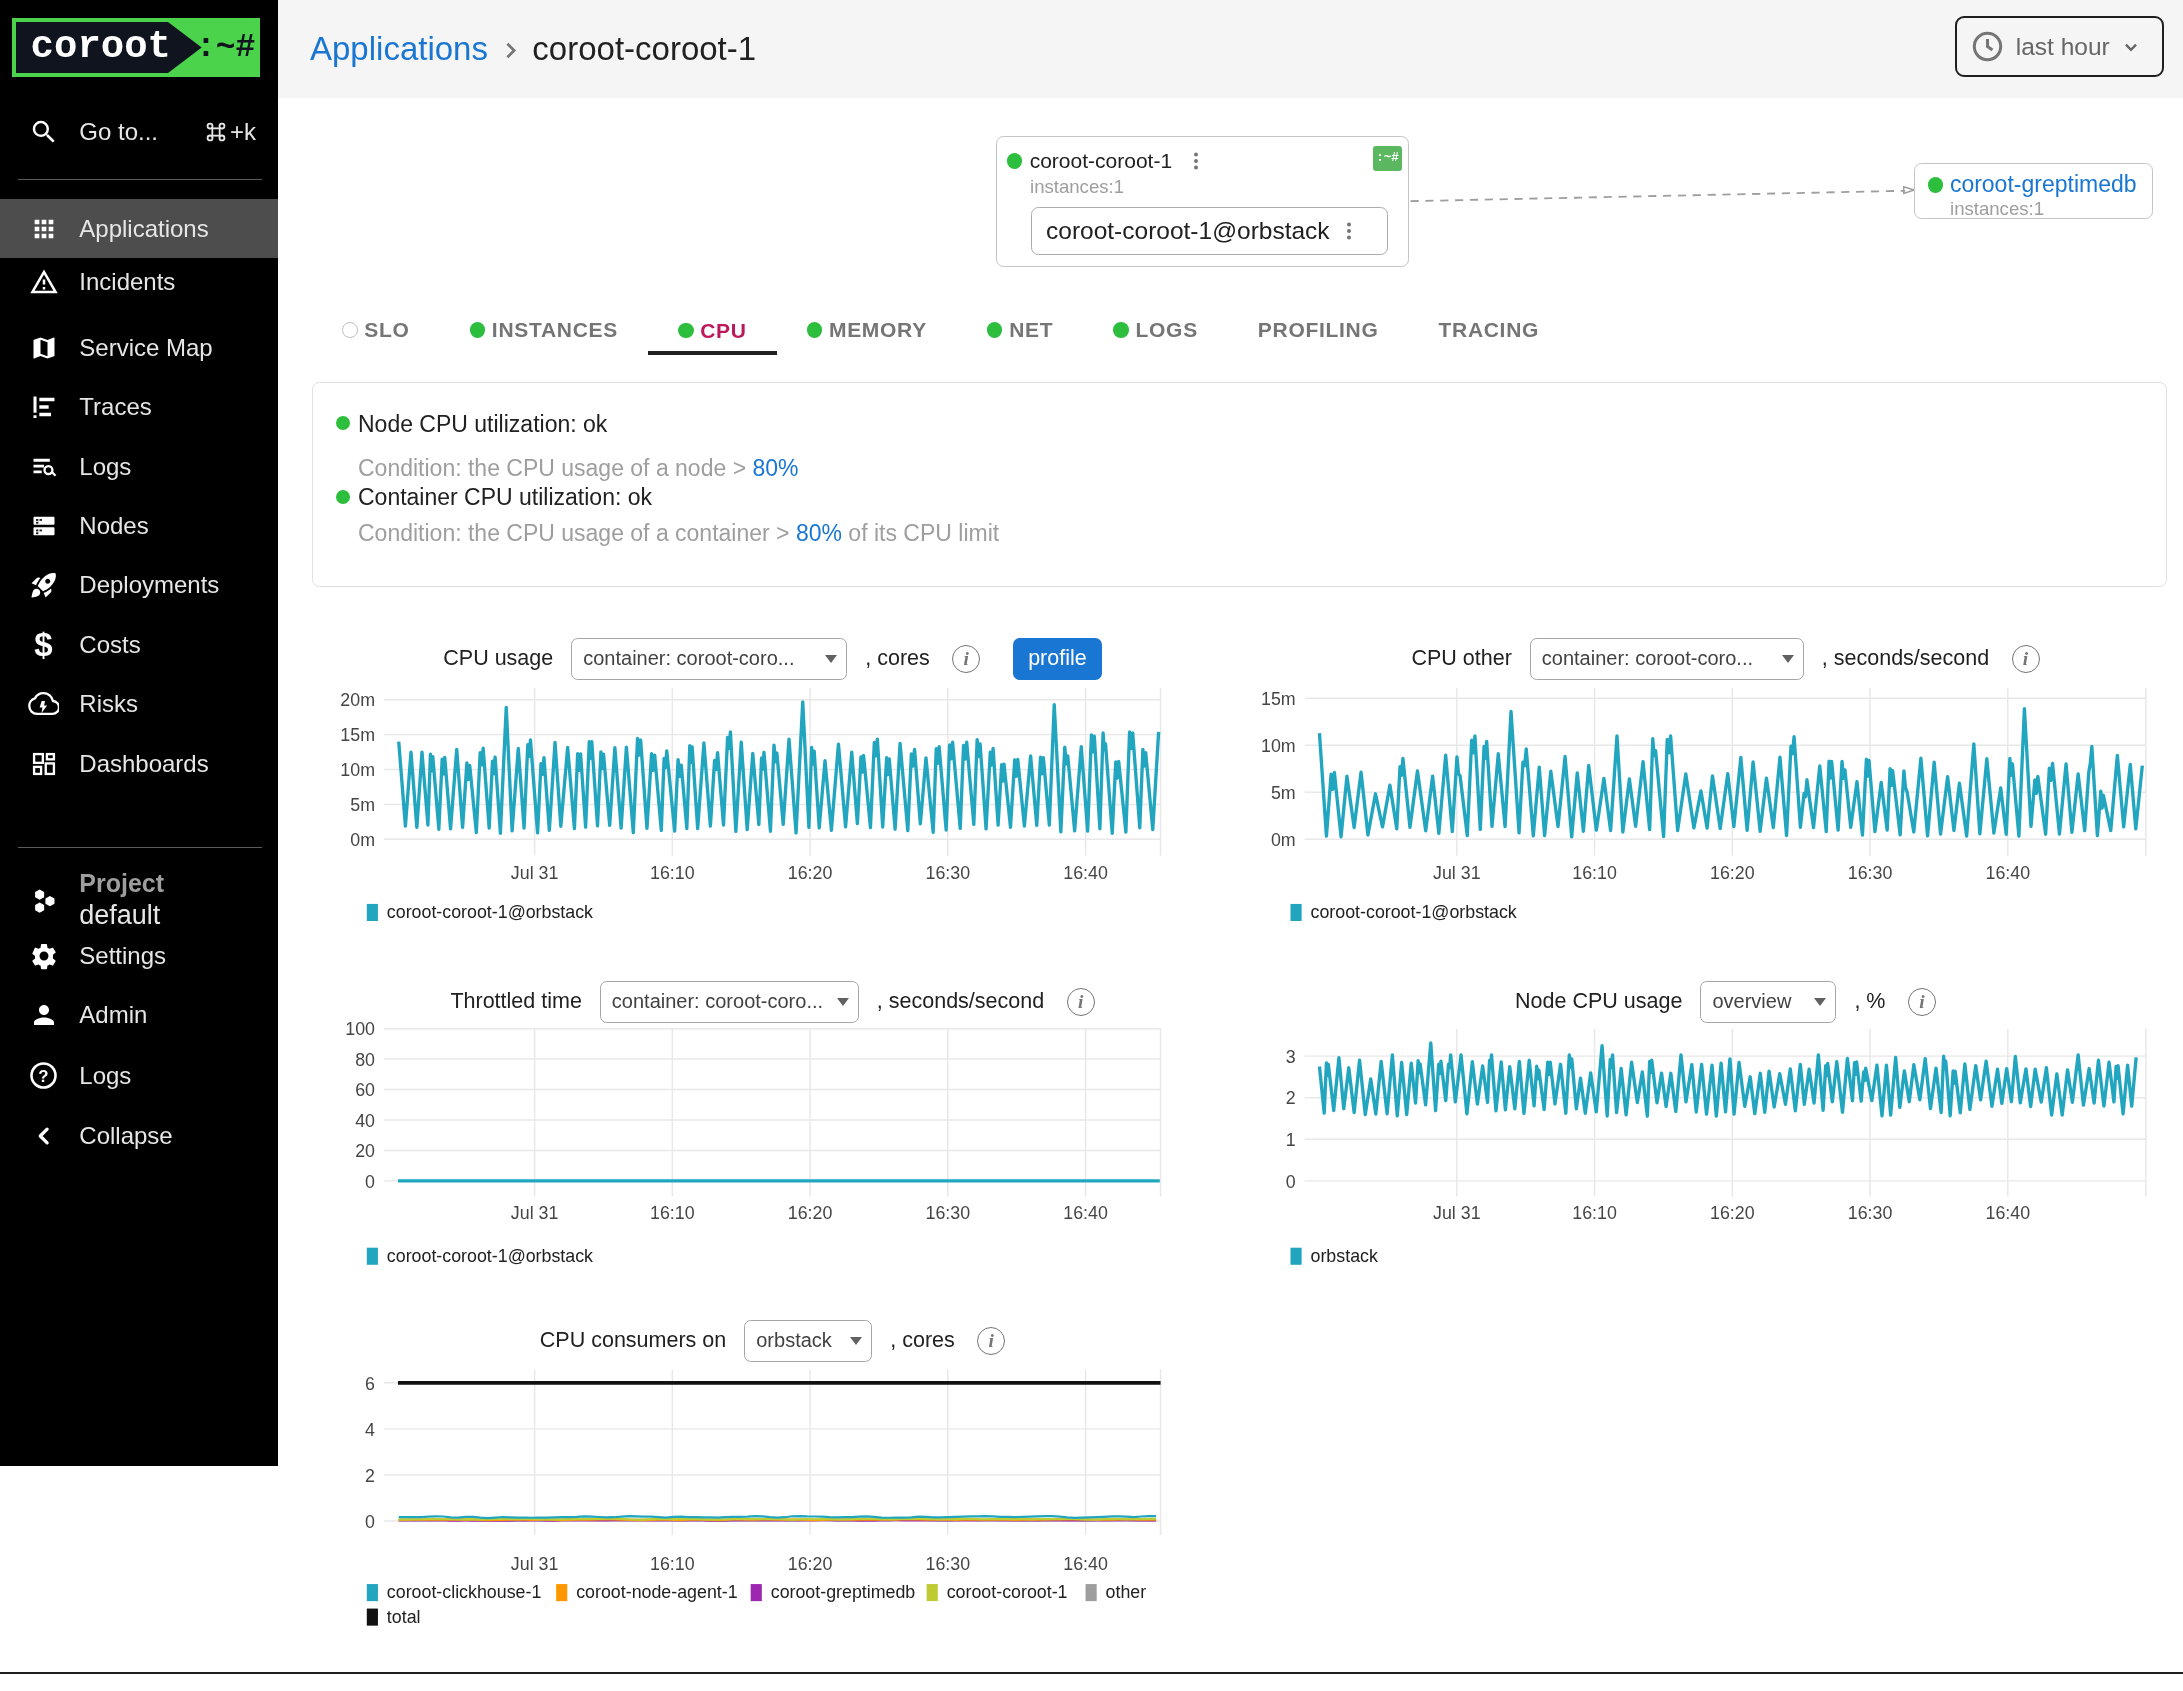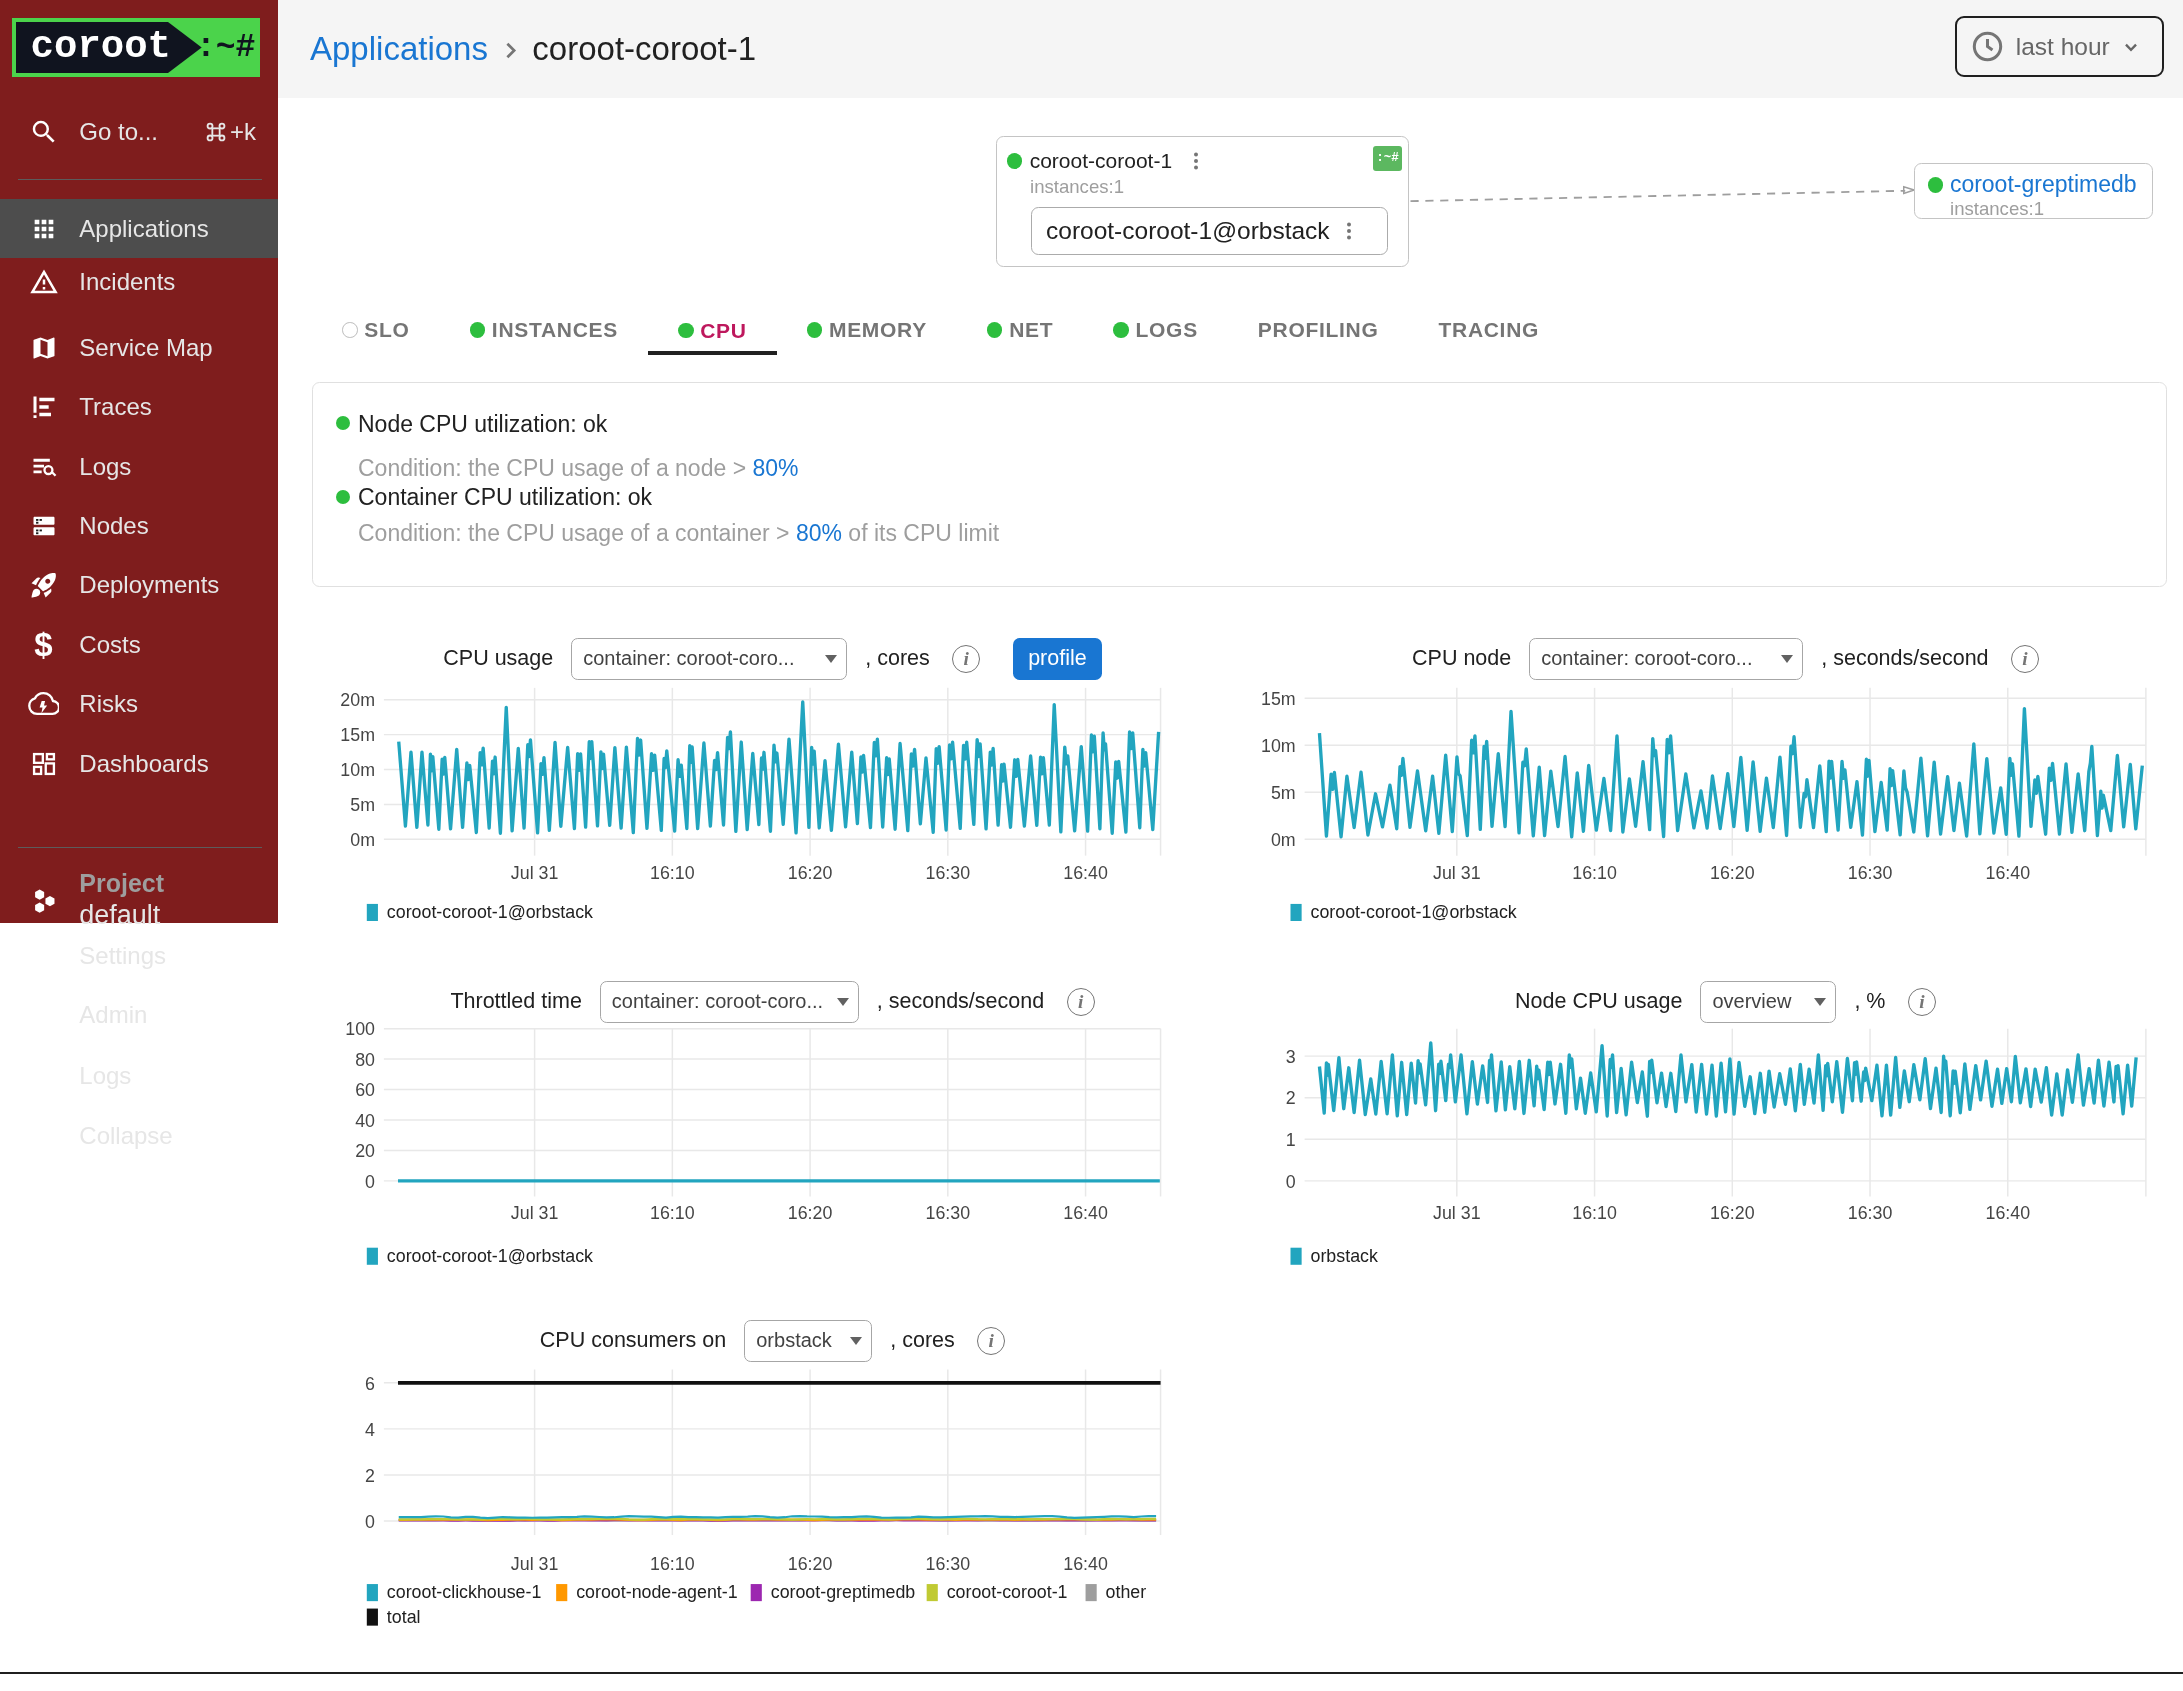--- a/index.html
+++ b/index.html
@@ -1,21 +1,21 @@
 <!DOCTYPE html>
 <html style="font-size:12px"><head>
 <meta charset="utf-8">
 <style>
 * { margin:0; padding:0; box-sizing:border-box; }
 html,body { width:2183px; height:1692px; background:#fff; font-family:"Liberation Sans",sans-serif; }
 #root { position:relative; width:2183px; height:1692px; overflow:hidden; }
 .abs { position:absolute; }
 
 
-#side { position:absolute; left:0; top:0; width:278px; height:923px; background:#7f1d1d; color:#e6e6e6; }
+#side { position:absolute; left:0; top:0; width:278px; height:1466px; background:#000000; color:#e6e6e6; }
 #logo { position:absolute; left:12px; top:18px; width:248px; height:59px; background:#4bd34b; }
 #logo .navy { position:absolute; left:3.7px; top:3.7px; bottom:3.7px; width:186px;
   background:#10141f; clip-path:polygon(0 0, 152px 0, 186px 50%, 152px 100%, 0 100%); }
 #logo .ct { position:absolute; left:18.6px; top:6.7px; font-family:"Liberation Mono",monospace; font-weight:bold; font-size:39px; color:#fff; }
 #logo .pr { position:absolute; left:184px; top:11px; font-family:"Liberation Mono",monospace; font-weight:bold; font-size:33px; color:#10141f; }
 .srow { position:absolute; left:0; width:278px; height:59px; display:flex; align-items:center; }
 .srow .ic { width:33px; height:33px; margin-left:27px; flex:none; display:flex; align-items:center; justify-content:center; }
 .srow .tx { margin-left:19.3px; font-size:24px; color:#e6e6e6; }
 .sdiv { position:absolute; left:18px; width:244px; height:0.7px; background:#5c5c5c; }
 
@@ -427,21 +427,21 @@
   <span class="dd" style="width:276px;">
         <span class="ddt">container: coroot-coro...</span>
         <span class="dda"></span>
       </span>
   <span class="tt">, cores</span>
   <span class="info">i</span>
   <span style="height:42px;background:#1976d2;border-radius:6.7px;color:#fff;font-size:21.5px;display:inline-flex;align-items:center;padding:0 15px;margin-left:21px;">profile</span>
 </div>
 
 <div class="trow" style="left:1305px;top:637px;width:841px;">
-  <span class="tt">CPU node</span>
+  <span class="tt">CPU other</span>
   <span class="dd" style="width:274px;">
         <span class="ddt">container: coroot-coro...</span>
         <span class="dda"></span>
       </span>
   <span class="tt">, seconds/second</span>
   <span class="info">i</span>
 </div>
 
 <div class="trow" style="left:384px;top:980px;width:777px;">
   <span class="tt">Throttled time</span>

